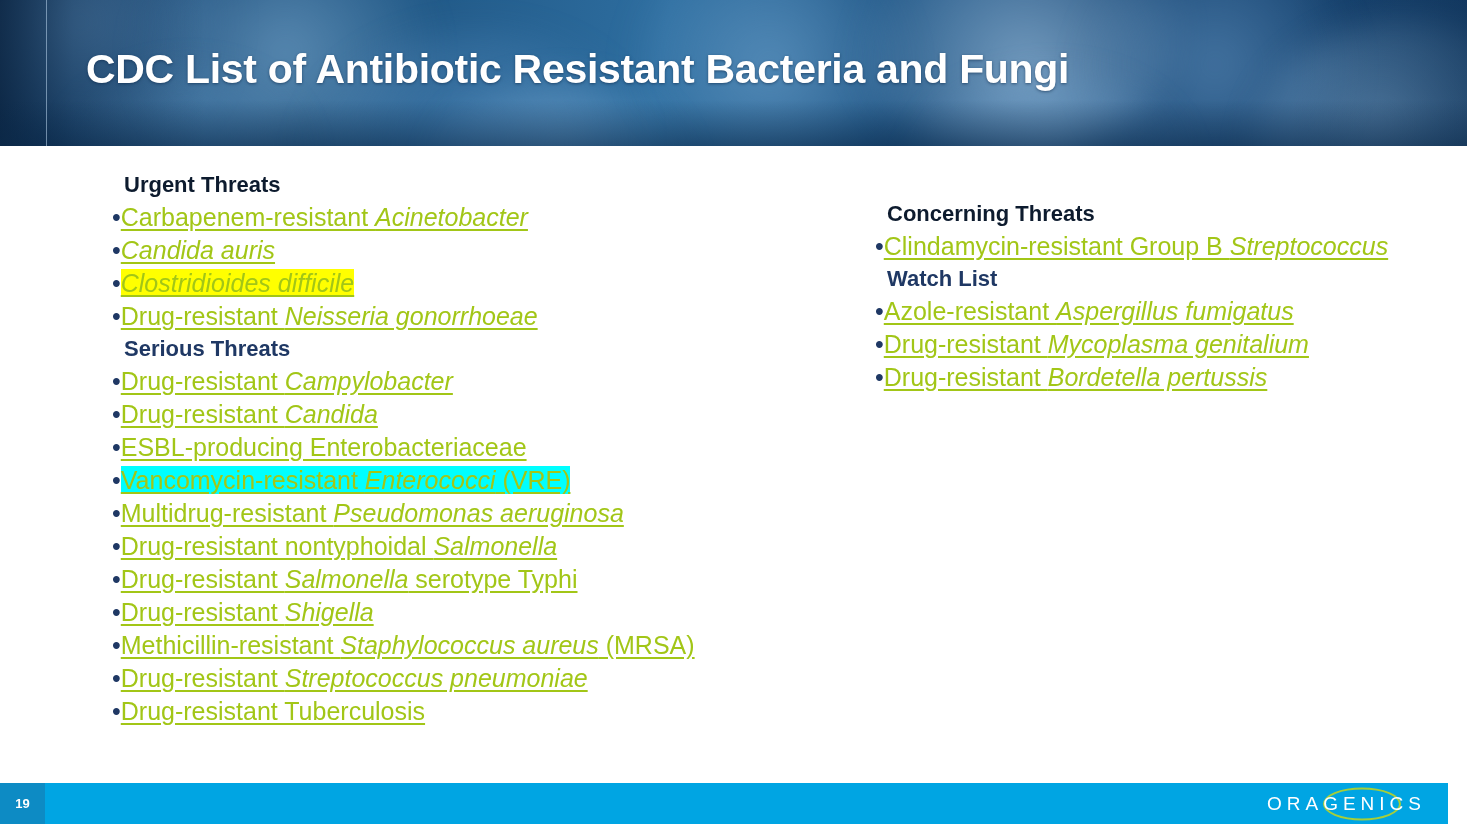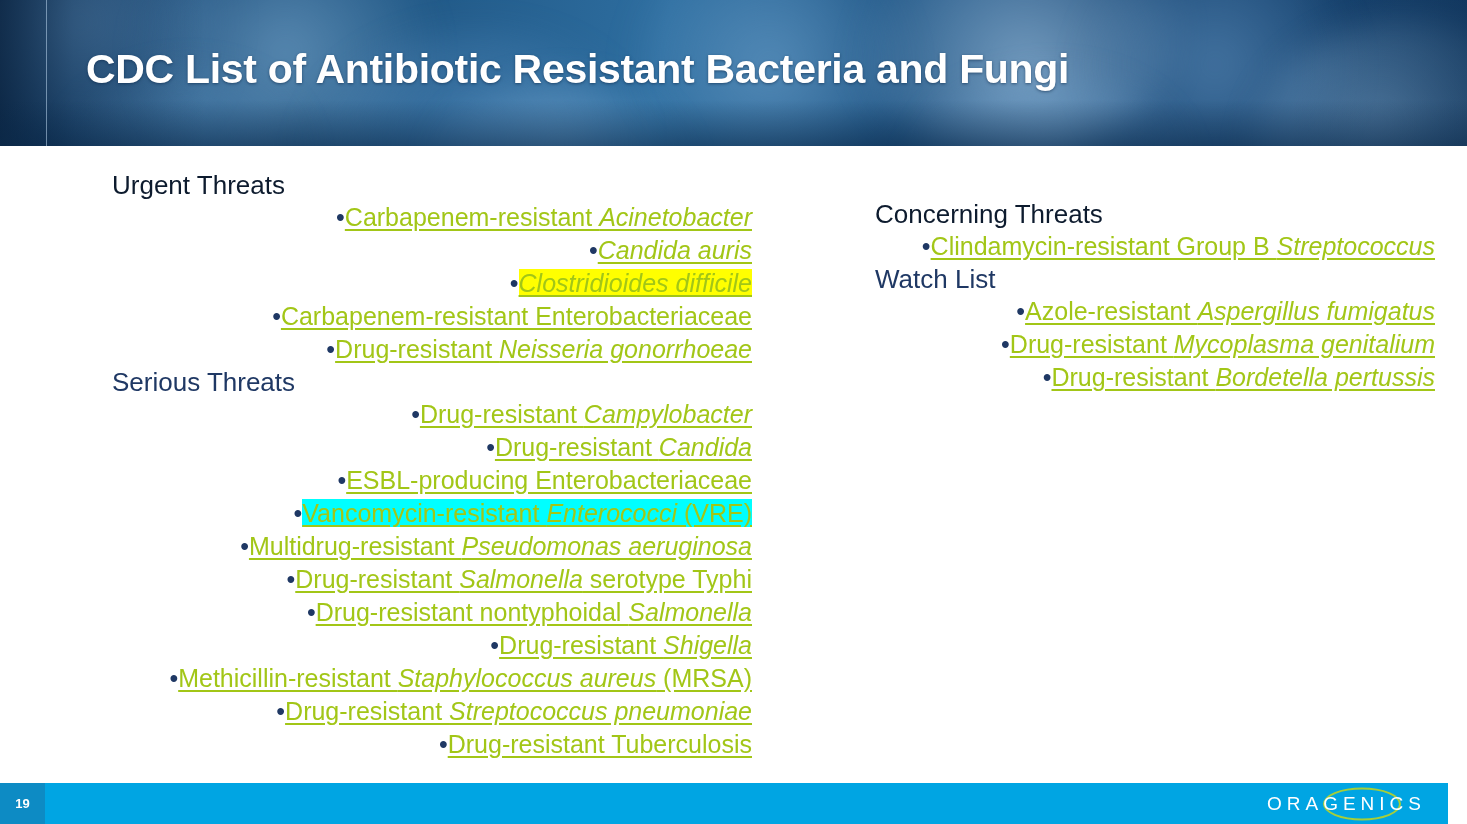--- a/index.html
+++ b/index.html
@@ -89,33 +89,33 @@
   .col {
     position: absolute;
     font-size: 25px;
     line-height: 33px;
     color: #1f3864;
   }
   .col-left  { left: 112px; top: 23px;  width: 640px; }
   .col-right { left: 875px; top: 52px;  width: 560px; }
 
   .sec-head {
-    font-weight: normal;
-    font-size: 26px;
+    font-weight: bold;
+    font-size: 22px;
     line-height: 32px;
     white-space: nowrap;
+    margin-left: 12px;
   }
   .sec-head.dark { color: #0d1b2e; }
   .sec-head.navy { color: #1f3864; }
 
   .bullet-row {
     display: block;
     white-space: nowrap;
     line-height: 33px;
-    text-align: right;
   }
   .bullet-row.wrap { white-space: normal; }
   .dot {
     color: #1f3864;
     font-size: 25px;
     margin-right: 0px;
   }
   .lnk {
     color: #a2c617;
     text-decoration: underline;
@@ -197,30 +197,29 @@
   <div class="header-divider"></div>
   <div class="header-title">CDC List of Antibiotic Resistant Bacteria and Fungi</div>
 </div>
 
 <div class="body-area">
   <div class="col col-left" id="left-column">
       <div class="sec-head dark">Urgent Threats</div>
       <div class="bullet-row"><span class="dot">•</span><span class="lnk"><span>Carbapenem-resistant </span><span class="it">Acinetobacter</span></span></div>
       <div class="bullet-row"><span class="dot">•</span><span class="lnk"><span class="it">Candida auris</span></span></div>
       <div class="bullet-row"><span class="dot">•</span><span class="lnk hl-yellow"><span class="it">Clostridioides difficile</span></span></div>
-      <div class="bullet-row"><span class="dot">•</span><span class="lnk"><span>Carbapenem-resistant Enterobacteriaceae</span></span></div>
       <div class="bullet-row"><span class="dot">•</span><span class="lnk"><span>Drug-resistant </span><span class="it">Neisseria gonorrhoeae</span></span></div>
       <div class="sec-head navy">Serious Threats</div>
       <div class="bullet-row"><span class="dot">•</span><span class="lnk"><span>Drug-resistant </span><span class="it">Campylobacter</span></span></div>
       <div class="bullet-row"><span class="dot">•</span><span class="lnk"><span>Drug-resistant </span><span class="it">Candida</span></span></div>
       <div class="bullet-row"><span class="dot">•</span><span class="lnk"><span>ESBL-producing Enterobacteriaceae</span></span></div>
       <div class="bullet-row"><span class="dot">•</span><span class="lnk hl-cyan"><span>Vancomycin-resistant </span><span class="it">Enterococci</span><span> (VRE)</span></span></div>
       <div class="bullet-row"><span class="dot">•</span><span class="lnk"><span>Multidrug-resistant </span><span class="it">Pseudomonas aeruginosa</span></span></div>
+      <div class="bullet-row"><span class="dot">•</span><span class="lnk"><span>Drug-resistant nontyphoidal </span><span class="it">Salmonella</span></span></div>
       <div class="bullet-row"><span class="dot">•</span><span class="lnk"><span>Drug-resistant </span><span class="it">Salmonella</span><span> serotype Typhi</span></span></div>
-      <div class="bullet-row"><span class="dot">•</span><span class="lnk"><span>Drug-resistant nontyphoidal </span><span class="it">Salmonella</span></span></div>
       <div class="bullet-row"><span class="dot">•</span><span class="lnk"><span>Drug-resistant </span><span class="it">Shigella</span></span></div>
       <div class="bullet-row wrap"><span class="dot">•</span><span class="lnk"><span>Methicillin-resistant </span><span class="it">Staphylococcus aureus</span><span> (MRSA)</span></span></div>
       <div class="bullet-row"><span class="dot">•</span><span class="lnk"><span>Drug-resistant </span><span class="it">Streptococcus pneumoniae</span></span></div>
       <div class="bullet-row"><span class="dot">•</span><span class="lnk"><span>Drug-resistant Tuberculosis</span></span></div>
     </div>
   <div class="col col-right" id="right-column">
       <div class="sec-head dark">Concerning Threats</div>
       <div class="bullet-row"><span class="dot">•</span><span class="lnk"><span>Clindamycin-resistant Group B </span><span class="it">Streptococcus</span></span></div>
       <div class="sec-head navy">Watch List</div>
       <div class="bullet-row"><span class="dot">•</span><span class="lnk"><span>Azole-resistant </span><span class="it">Aspergillus fumigatus</span></span></div>

